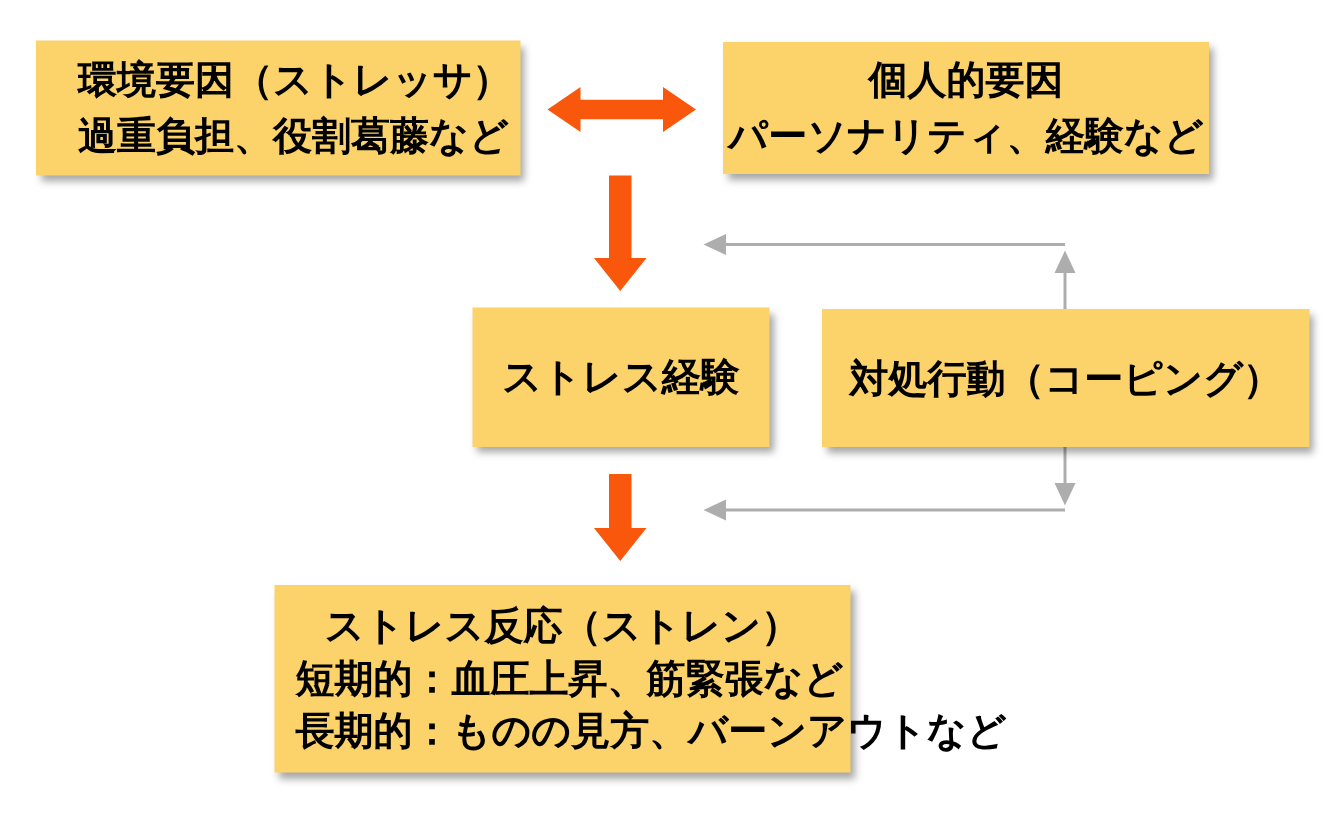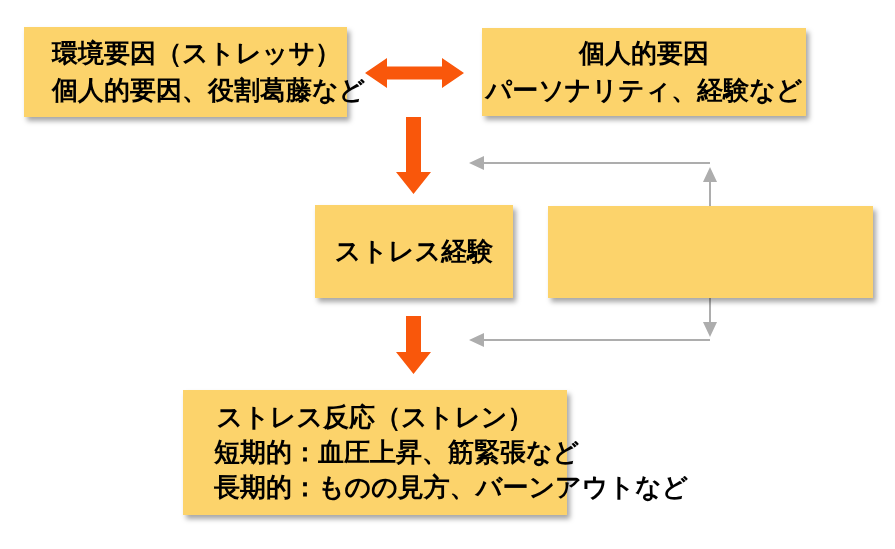--- a/index.html
+++ b/index.html
@@ -45,21 +45,21 @@
     padding-left: 28px; align-items: flex-start;
   }
   .box-environment .line { text-align: left; }
   .box-personal   { left: 482px; top: 28px;  width: 324px; height: 88px; }
   .box-stress-exp { left: 315px; top: 205px; width: 198px; height: 93px; }
   .box-coping     { left: 548px; top: 206px; width: 325px; height: 92px; }
   .box-strain     {
     left: 183px; top: 390px; width: 384px; height: 125px;
     line-height: 35px;
   }
-  .box-strain .line.left { padding-left: 31px; }
+  .box-strain .line.left { padding-left: 14px; }
 </style>
 </head>
 <body>
 
 <div class="canvas">
 
   <svg class="arrow-layer" viewBox="0 0 895 549">
 
     <polygon class="orange-fill" points="365,73 387,58 387,66.5 442,66.5 442,58 464,73 442,88 442,79.5 387,79.5 387,88"></polygon>
 
@@ -77,33 +77,34 @@
     <g>
       <line class="gray-line" x1="710" y1="298" x2="710" y2="323"></line>
       <polygon class="gray-fill" points="710,337 703,322 717,322"></polygon>
       <line class="gray-line" x1="710" y1="340" x2="482" y2="340"></line>
       <polygon class="gray-fill" points="469,340 484,333 484,347"></polygon>
     </g>
   </svg>
 
   <div class="box box-environment">
     <div class="line">環境要因（ストレッサ）</div>
-    <div class="line">個人的要因、役割葛藤など</div>
+    <div class="line">過重負担、役割葛藤など</div>
   </div>
 
   <div class="box box-stress-exp">
     <div class="line">ストレス経験</div>
   </div>
 
   <div class="box box-personal">
     <div class="line">個人的要因</div>
     <div class="line">パーソナリティ、経験など</div>
   </div>
 
   <div class="box box-coping">
+    <div class="line">対処行動（コーピング）</div>
   </div>
 
   <div class="box box-strain">
     <div class="line">ストレス反応（ストレン）</div>
     <div class="line left">短期的：血圧上昇、筋緊張など</div>
     <div class="line left">長期的：ものの見方、バーンアウトなど</div>
   </div>
 
 </div>
 

